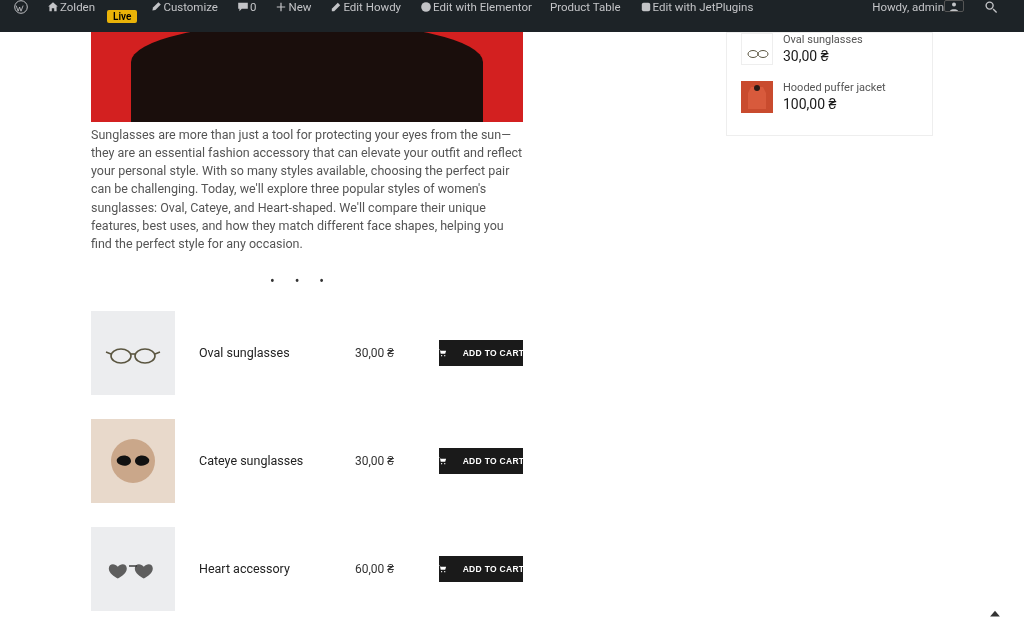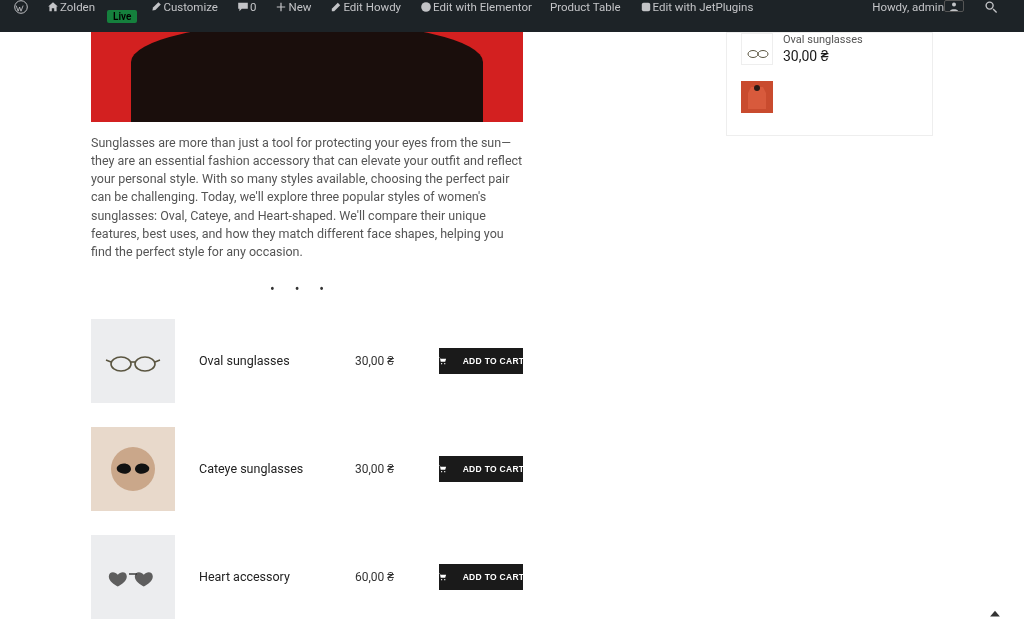--- a/index.html
+++ b/index.html
@@ -3,36 +3,36 @@
 <meta charset="utf-8">
 <style>
 * { margin: 0; padding: 0; box-sizing: border-box; }
 body { font-family: -apple-system, BlinkMacSystemFont, "Segoe UI", Roboto, sans-serif; background: #fff; color: #333; }
 
 
 .adminbar { background: #1d2327; color: #c3c4c7; height: 32px; display: flex; align-items: center; font-size: 11.5px; padding: 0 8px; position: relative; }
 .adminbar-left { display: flex; align-items: center; gap: 6px; }
 .adminbar-right { position: absolute; right: 20px; display: flex; align-items: center; gap: 8px; }
 .ab-item { display: flex; align-items: flex-start; padding: 0 6px; color: #c3c4c7; cursor: pointer; height: 32px; }
-.badge-live { background: #15803d; color: #000; font-size: 10px; padding: 1px 6px; border-radius: 2px; font-weight: 600; }
+.badge-live { background: #eab308; color: #000; font-size: 10px; padding: 1px 6px; border-radius: 2px; font-weight: 600; }
 .ab-icon { width: 14px; height: 14px; display: inline-flex; align-items: center; justify-content: center; }
 .ab-count { border: 1px solid #555; padding: 0 4px; font-size: 10px; border-radius: 2px; }
 
 
 .page { display: flex; justify-content: center; padding: 0 20px 40px; }
 .wrap { width: 842px; display: flex; gap: 20px; }
 .main { width: 615px; flex-shrink: 0; }
 .side { flex: 1; }
 
 
 .hero { width: 432px; height: 90px; background: #d32020; margin-left: 0; position: relative; overflow: hidden; }
 .hero-inner { position: absolute; inset: 0; background: radial-gradient(ellipse 60% 120% at 50% 100%, #2a1818 0%, rgba(0,0,0,0) 60%); }
 .hero-hair { position: absolute; top: -10px; left: 40px; right: 40px; bottom: 0; background: #1a0e0c; border-radius: 50% 50% 0 0 / 40% 40% 0 0; }
 
-.intro { font-size: 12.5px; line-height: 1.45; color: #555; margin-top: 12px; width: 432px; }
+.intro { font-size: 12.5px; line-height: 1.45; color: #555; margin-top: 4px; width: 432px; }
 
 .dots { text-align: center; color: #333; font-size: 14px; letter-spacing: 20px; margin: 20px 0 22px; width: 432px; }
 
 
 .prows { width: 432px; }
 .prow { display: grid; grid-template-columns: 84px 1fr 60px 84px; align-items: center; gap: 24px; margin-bottom: 24px; }
 .pimg { width: 84px; height: 84px; background: #ecedef; display: flex; align-items: center; justify-content: center; }
 .pname { font-size: 12.5px; color: #222; }
 .pprice { font-size: 12px; color: #333; white-space: nowrap; }
 .pbtn { background: #1a1a1a; color: #fff; border: none; font-size: 8.5px; font-weight: 600; letter-spacing: 0.3px; padding: 8px 21px; cursor: pointer; display: flex; align-items: center; justify-content: center; gap: 16px; white-space: nowrap; }
@@ -251,20 +251,24 @@
             <span class="sprice">30,00 ₴</span>
           </div>
         </div>
         <div class="srow">
           <div class="simg" style="background:#c94b2e;">
             <svg viewBox="0 0 32 32" width="32" height="32">
                 <path d="M10 6h12l3 6v16H7V12z" fill="#d85a3c"></path>
                 <circle cx="16" cy="7" r="3" fill="#2a1a15"></circle>
               </svg>
           </div>
+          <div class="sinfo">
+            <span class="stitle">Hooded puffer jacket</span>
+            <span class="sprice">100,00 ₴</span>
+          </div>
         </div>
       </div>
     </div>
 
   </div>
 </div>
 
 <div class="scrolltop">
   <svg viewBox="0 0 20 20" width="14" height="14" fill="#333">
       <path d="M10 4l7 8H3z"></path>

